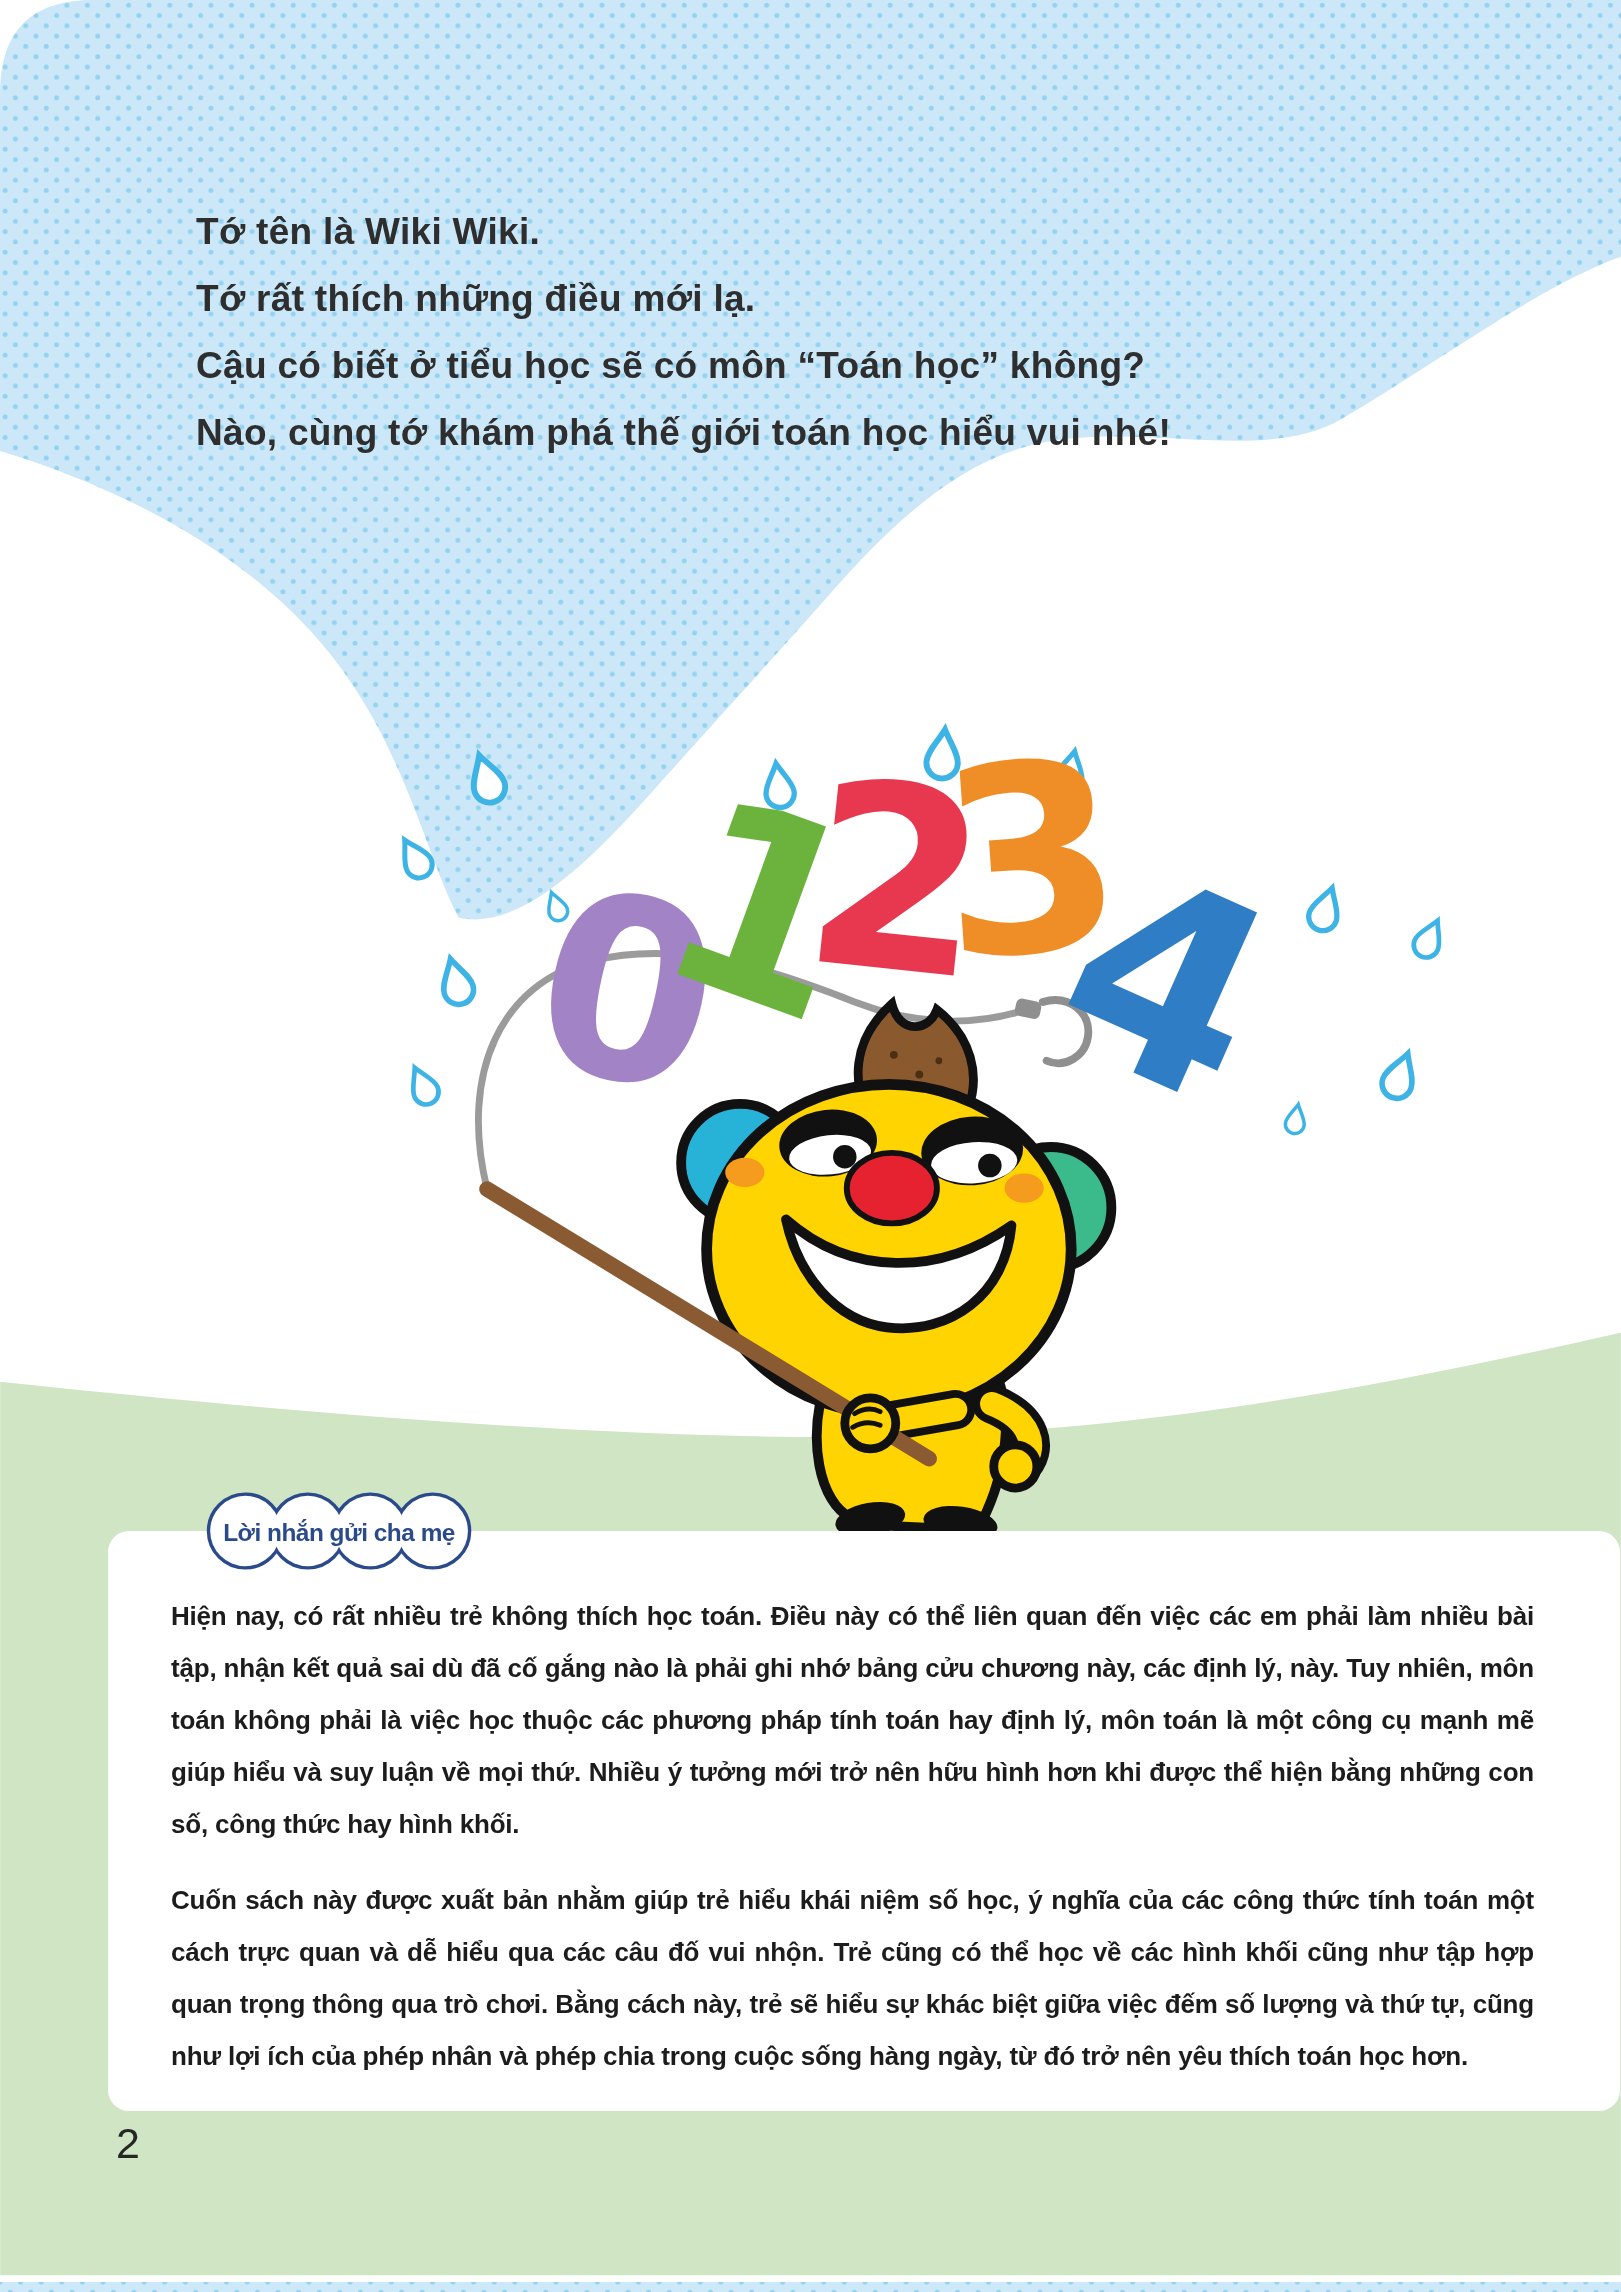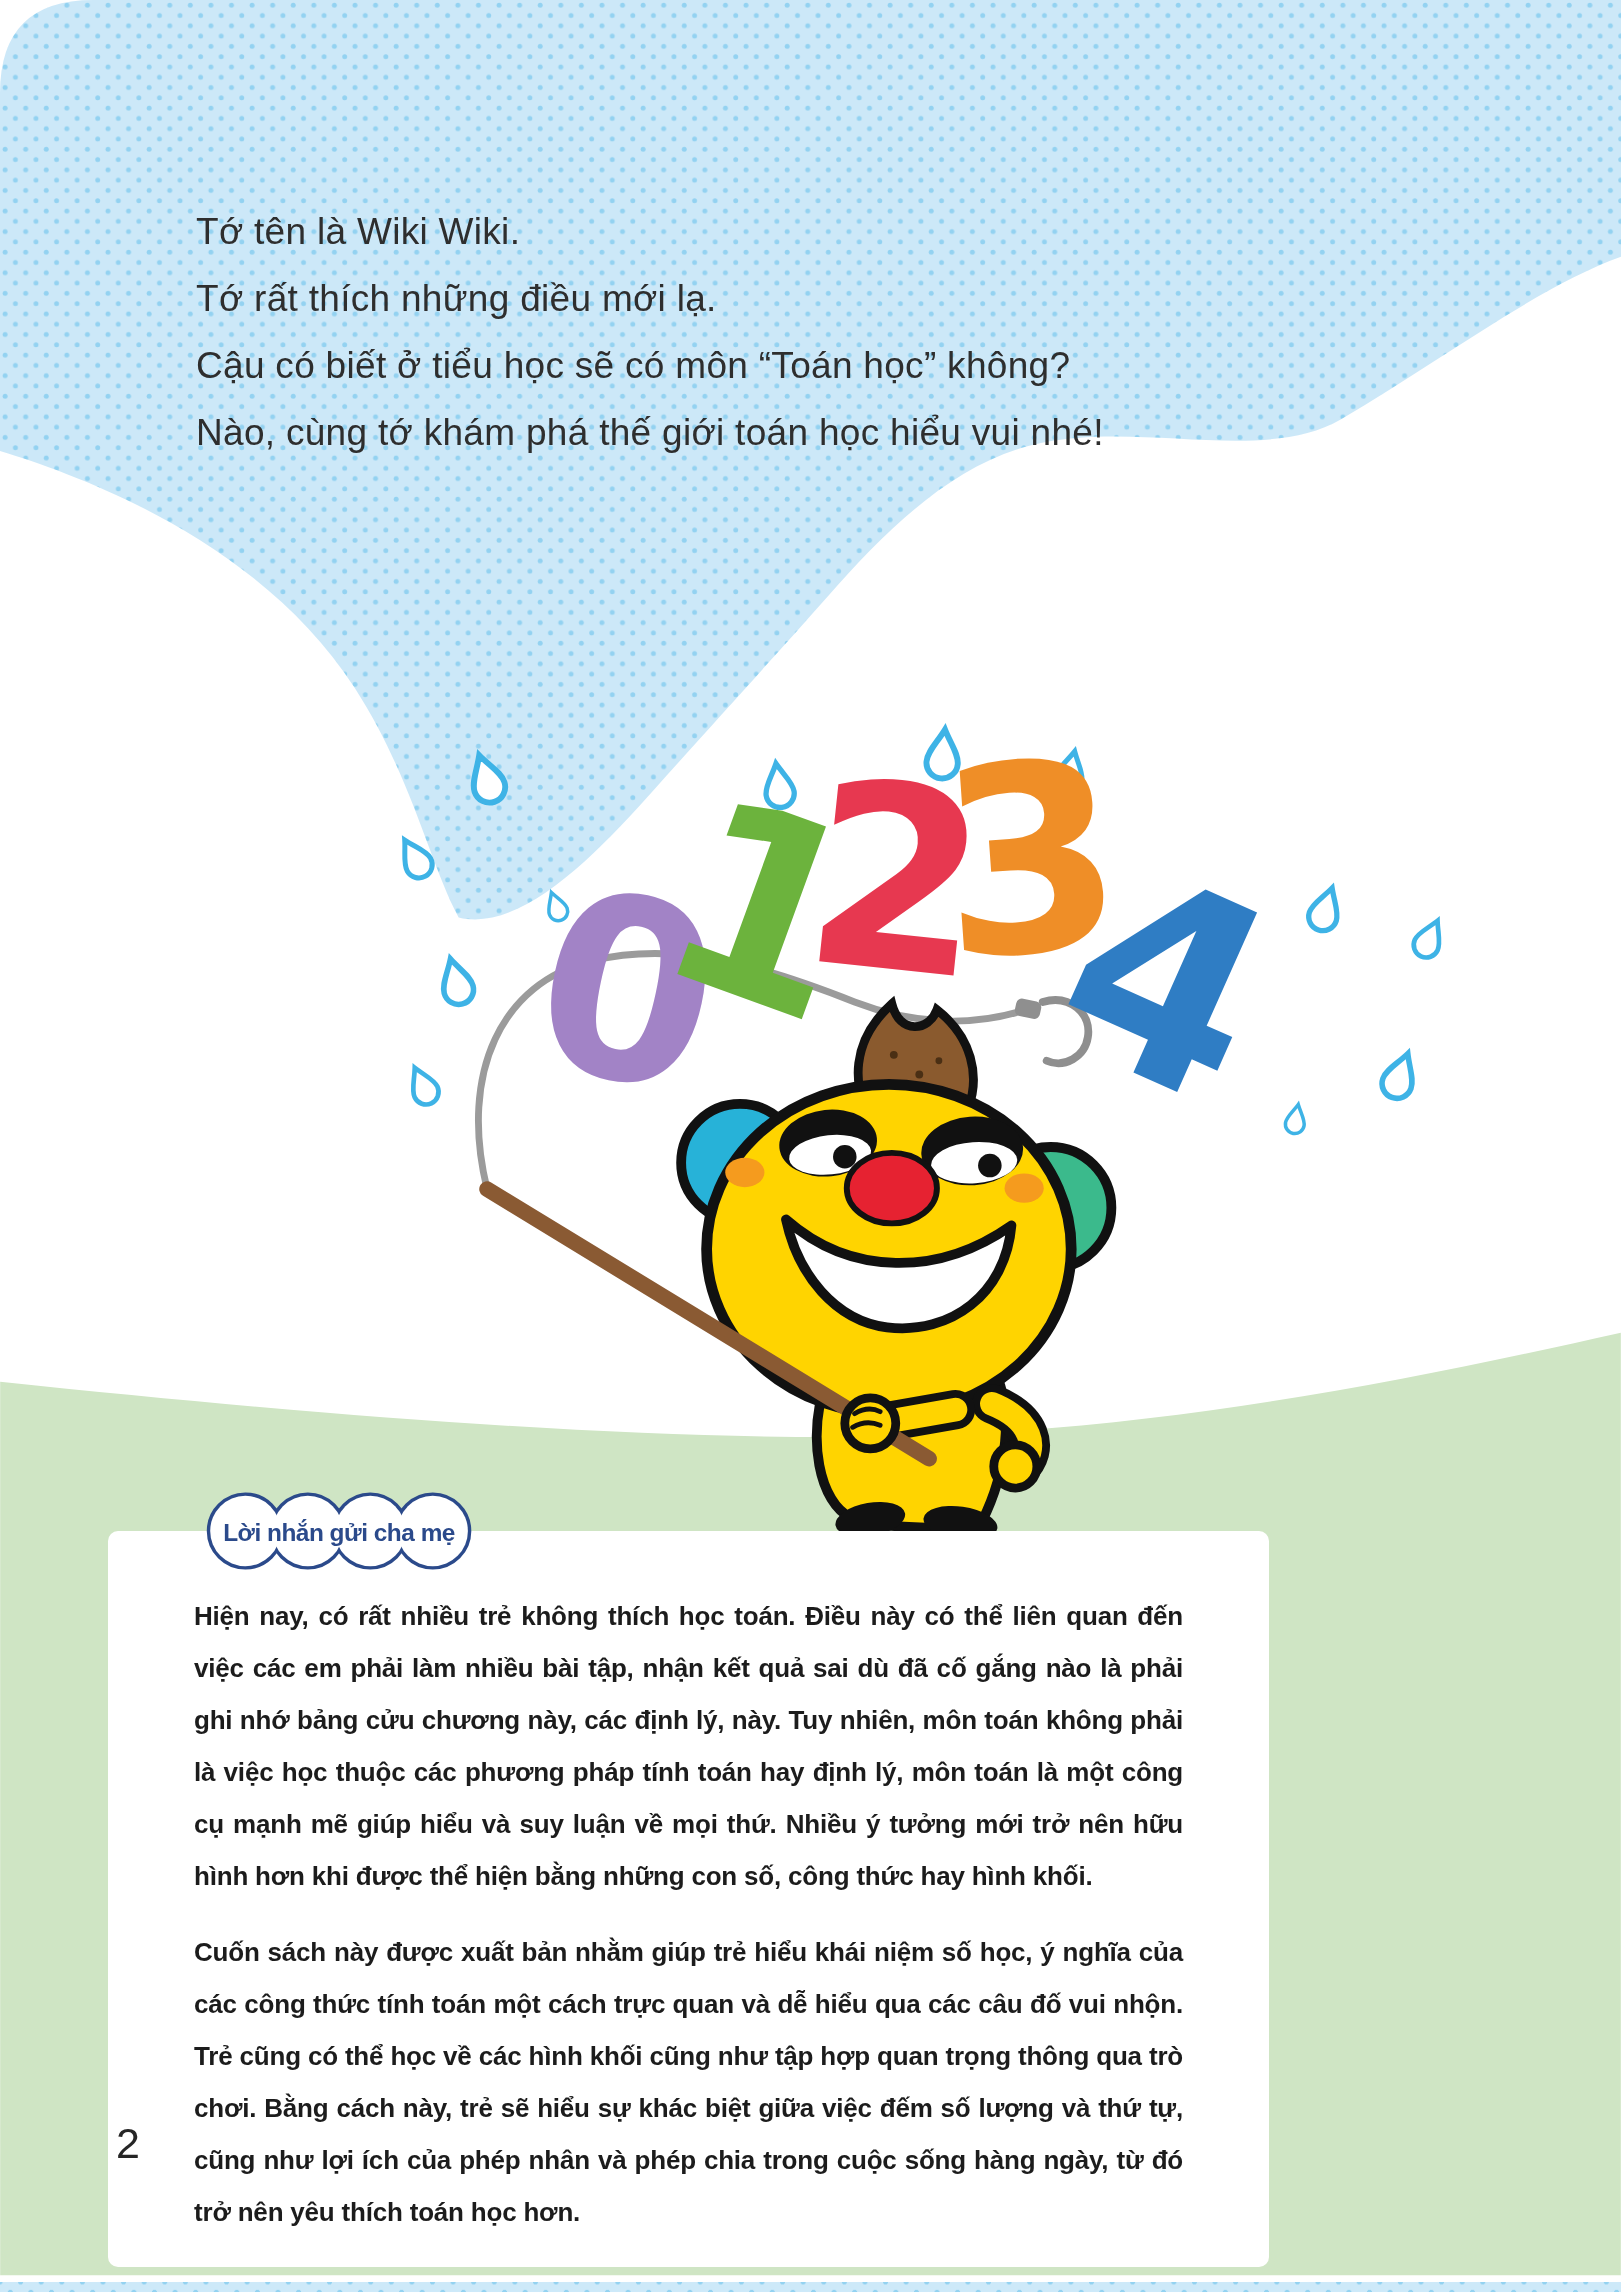--- a/index.html
+++ b/index.html
@@ -3,29 +3,29 @@
 <meta charset="utf-8">
 <style>
   html,body{margin:0;padding:0;background:#ffffff;}
   .page{
     position:relative;width:1621px;height:2293px;background:#ffffff;
     overflow:hidden;font-family:"Liberation Sans",sans-serif;
   }
   .bubble-svg{position:absolute;left:0;top:0;z-index:1;}
   .bubble-text{
     position:absolute;left:196px;top:198px;z-index:2;
-    font-size:37px;line-height:67px;font-weight:400;color:#2e2e2e;letter-spacing:0.3px;
+    font-size:37px;line-height:67px;font-weight:700;color:#2e2e2e;letter-spacing:0.3px;
   }
   .bubble-text .line{white-space:nowrap;}
   .green-svg{position:absolute;left:0;top:1272px;z-index:1;}
   .illu-svg{position:absolute;left:0;top:0;z-index:3;pointer-events:none;}
   .card{
-    position:absolute;left:108px;top:1531px;width:1161px;min-height:564px;z-index:4;
-    background:#ffffff;border-radius:10px;box-sizing:border-box;
-    padding:59px 86px 29px 86px;
+    position:absolute;left:108px;top:1531px;width:1512px;min-height:564px;z-index:4;
+    background:#ffffff;border-radius:21px;box-sizing:border-box;
+    padding:59px 86px 29px 63px;
   }
   .card p{
     margin:0 0 23.5px 0;font-size:26px;line-height:52px;font-weight:700;
     color:#1c1c1c;text-align:justify;letter-spacing:-0.2px;
   }
   .card p:last-child{margin-bottom:0;}
   .badge{position:absolute;left:198px;top:1490px;z-index:5;text-align:center;}
   .page-number{
     position:absolute;left:116px;top:2119px;z-index:5;
     font-size:43px;font-weight:500;color:#262626;

